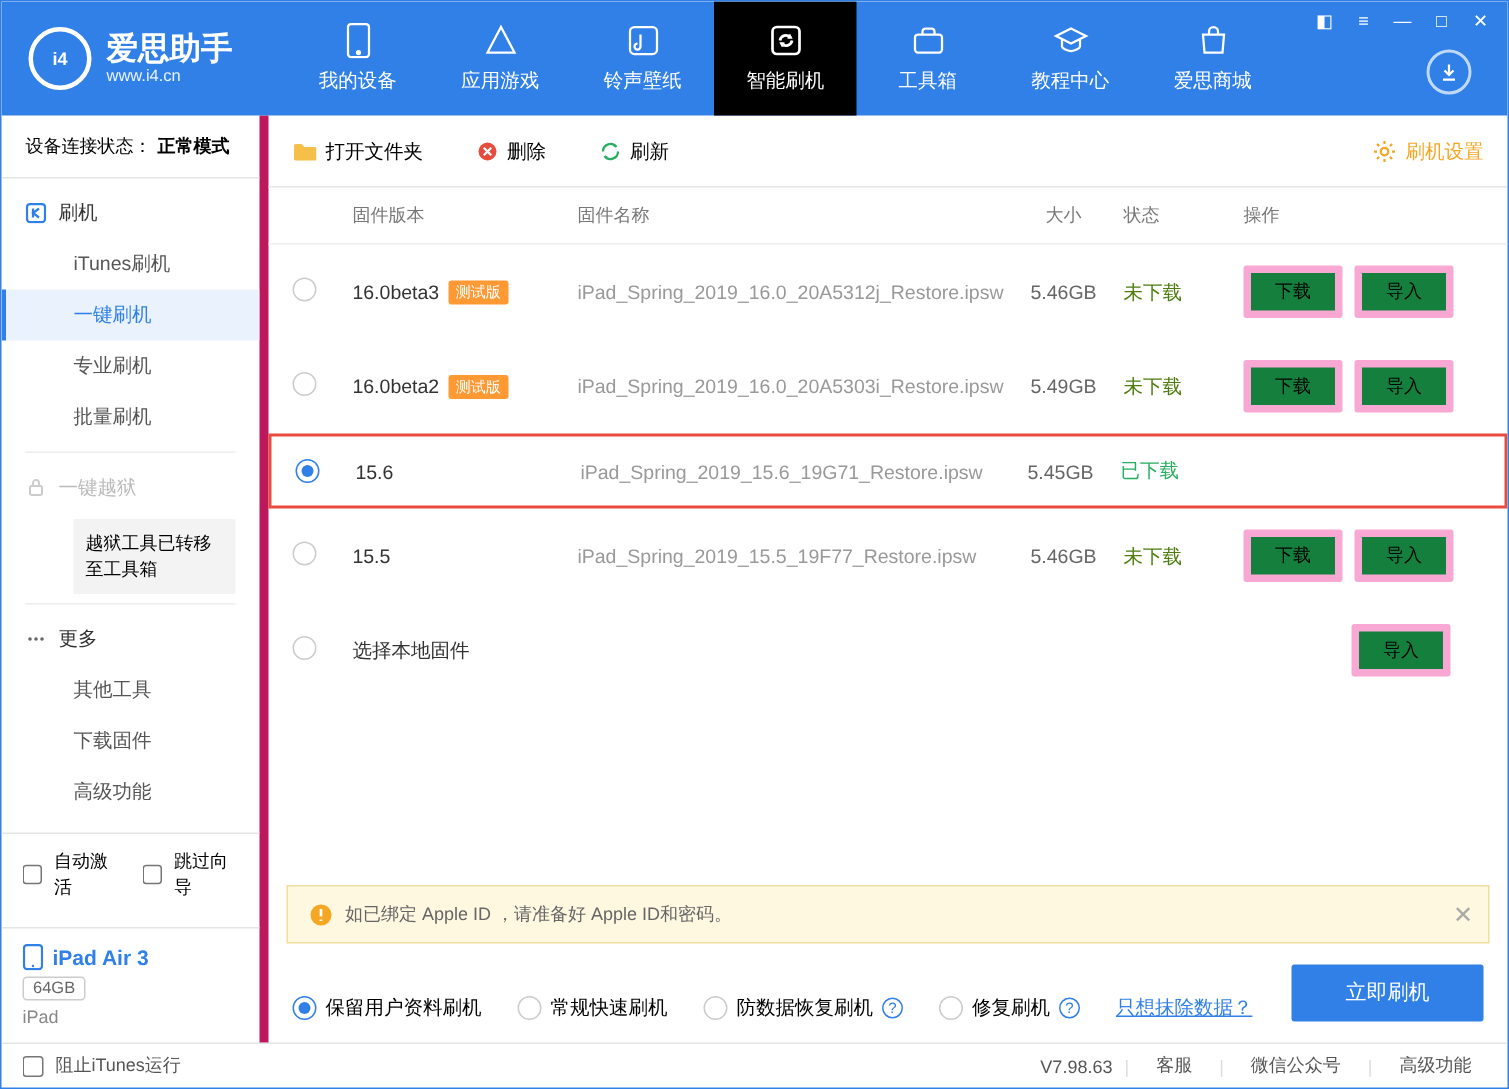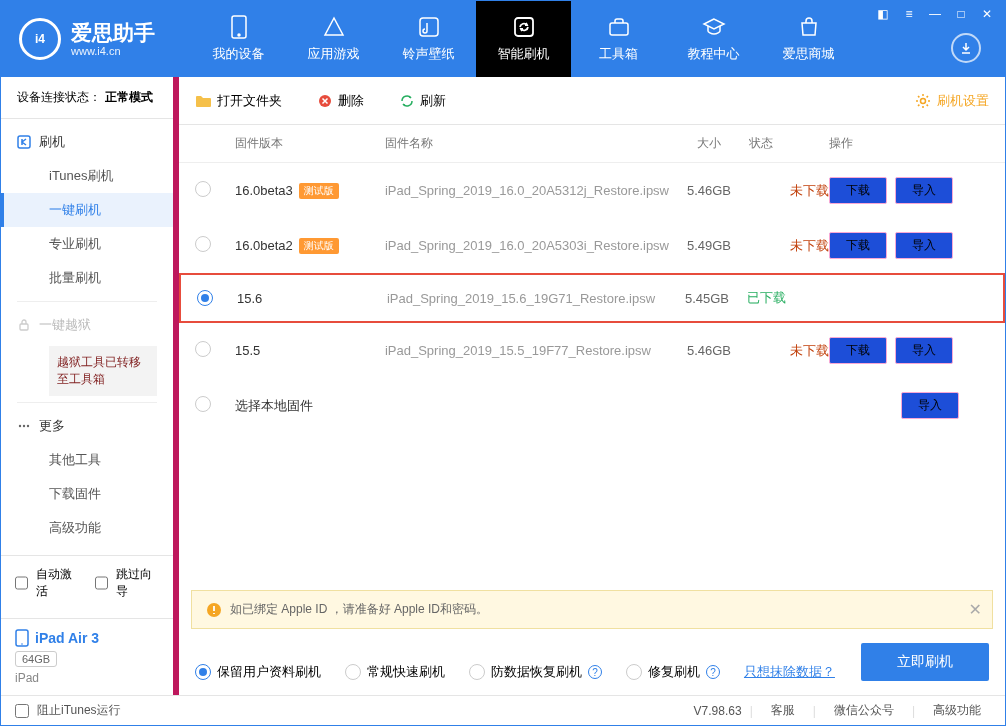--- a/index.html
+++ b/index.html
@@ -22,21 +22,21 @@
 
 .body-area { display: flex; height: calc(100% - 76px - 30px); }
 .sidebar { width: 192px; border-right: 6px solid #be185d; display: flex; flex-direction: column; }
 .status-bar { padding: 12px 16px; font-size: 12px; border-bottom: 1px solid #e5e5e5; }
 .status-bar b { margin-left: 4px; }
 .side-list { flex: 1; overflow: auto; padding-top: 6px; }
 .side-group { padding: 8px 16px; font-size: 13px; color: #333; display: flex; align-items: center; gap: 8px; cursor: pointer; }
 .side-group.disabled { color: #bbb; }
 .side-item { padding: 8px 16px 8px 48px; font-size: 13px; color: #555; cursor: pointer; }
 .side-item.active { background: #eaf2fd; color: #3080e8; border-left: 3px solid #3080e8; padding-left: 45px; }
-.side-note { margin: 4px 16px 4px 48px; padding: 8px; background: #f3f3f3; font-size: 12px; color: #7f1d1d; line-height: 1.4; }
+.side-note { margin: 4px 16px 4px 48px; padding: 8px; background: #f3f3f3; font-size: 12px; color: #000000; line-height: 1.4; }
 .side-divider { height: 1px; background: #eee; margin: 6px 16px; }
 .sidebar-bottom { border-top: 1px solid #e5e5e5; padding: 10px 14px; font-size: 12px; }
 .chk-row { display: flex; align-items: center; gap: 8px; margin-bottom: 8px; }
 .device-name { color: #3080e8; font-size: 14px; font-weight: bold; display: flex; align-items: center; gap: 6px; }
 .storage-badge { border: 1px solid #ccc; border-radius: 3px; padding: 1px 6px; font-size: 11px; color: #666; display: inline-block; margin: 4px 0; }
 .device-type { color: #888; font-size: 12px; }
 
 
 .main { flex: 1; display: flex; flex-direction: column; }
 .toolbar { height: 48px; border-bottom: 1px solid #e5e5e5; display: flex; align-items: center; padding: 2px 16px; font-size: 13px; gap: 36px; }
@@ -47,26 +47,26 @@
 .col-ver { width: 150px; }
 .col-name { flex: 1; }
 .col-size { width: 80px; text-align: center; }
 .col-status { width: 80px; }
 .col-ops { width: 160px; display: flex; gap: 8px; justify-content: flex-start; }
 .fw-row { display: flex; align-items: center; padding: 14px 16px; font-size: 13px; color: #666; }
 .fw-row .col-name { color: #999; }
 .fw-row.highlighted { border: 2px solid #e74c3c; }
 .fw-row .col-ver { color: #333; display: flex; align-items: center; gap: 6px; }
 .beta-badge { background: #ff9933; color: #fff; font-size: 10px; padding: 1px 5px; border-radius: 2px; }
-.status-not { color: #c2410c; text-align: right; }
+.status-not { color: #4d7c0f; }
 .status-done { color: #27ae60; }
 .radio { width: 16px; height: 16px; border: 1px solid #ccc; border-radius: 50%; display: inline-flex; align-items: center; justify-content: center; }
 .radio.selected { border-color: #3080e8; }
 .radio.selected::after { content: ""; width: 8px; height: 8px; background: #3080e8; border-radius: 50%; }
-.btn-sm { border: 1px solid #f9a8d4; background: #1d4ed8; padding: 4px 16px; font-size: 12px; cursor: pointer; border-radius: 2px; }
+.btn-sm { border: 5px solid #f9a8d4; background: #15803d; padding: 4px 16px; font-size: 12px; cursor: pointer; border-radius: 2px; }
 
 
 .alert-bar { background: #fff8e1; border: 1px solid #f0e0a0; margin: 8px 12px 0 12px; padding: 10px 14px; font-size: 12px; color: #666; display: flex; align-items: center; gap: 8px; position: relative; }
 .alert-close { position: absolute; right: 10px; color: #aaa; cursor: pointer; font-size: 16px; }
 .action-bar { padding: 14px 16px; display: flex; align-items: flex-end; gap: 24px; font-size: 13px; }
 .radio-opt { display: flex; align-items: center; gap: 6px; cursor: pointer; }
 .help-icon { width: 14px; height: 14px; border: 1px solid #3080e8; color: #3080e8; border-radius: 50%; font-size: 10px; display: flex; align-items: center; justify-content: center; }
 .link { color: #3080e8; text-decoration: underline; cursor: pointer; }
 .primary-btn { background: #3080e8; color: #fff; border: none; padding: 10px 36px; font-size: 14px; cursor: pointer; border-radius: 2px; margin-left: auto; }
 

